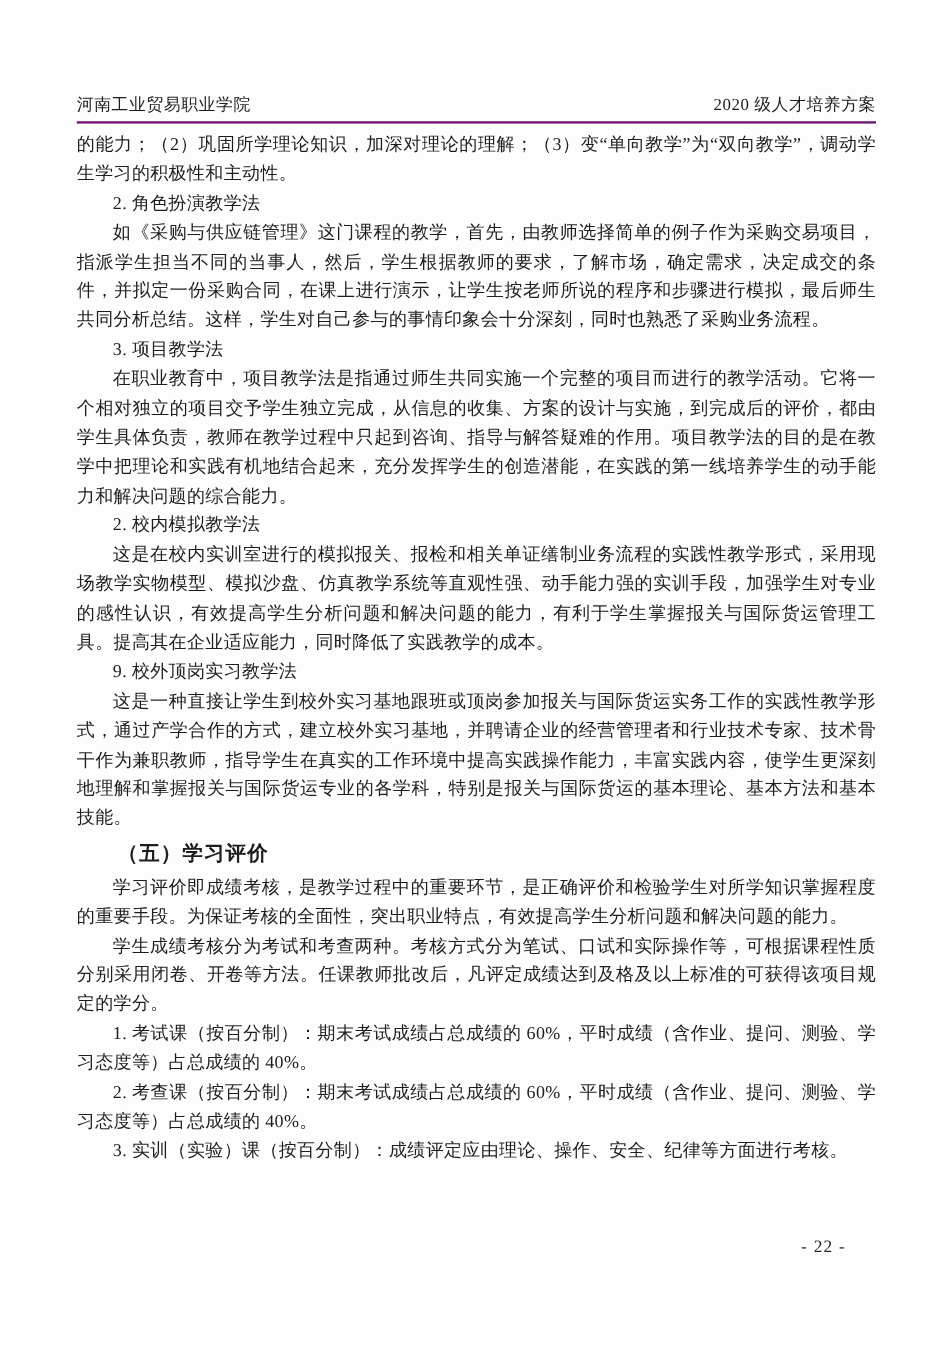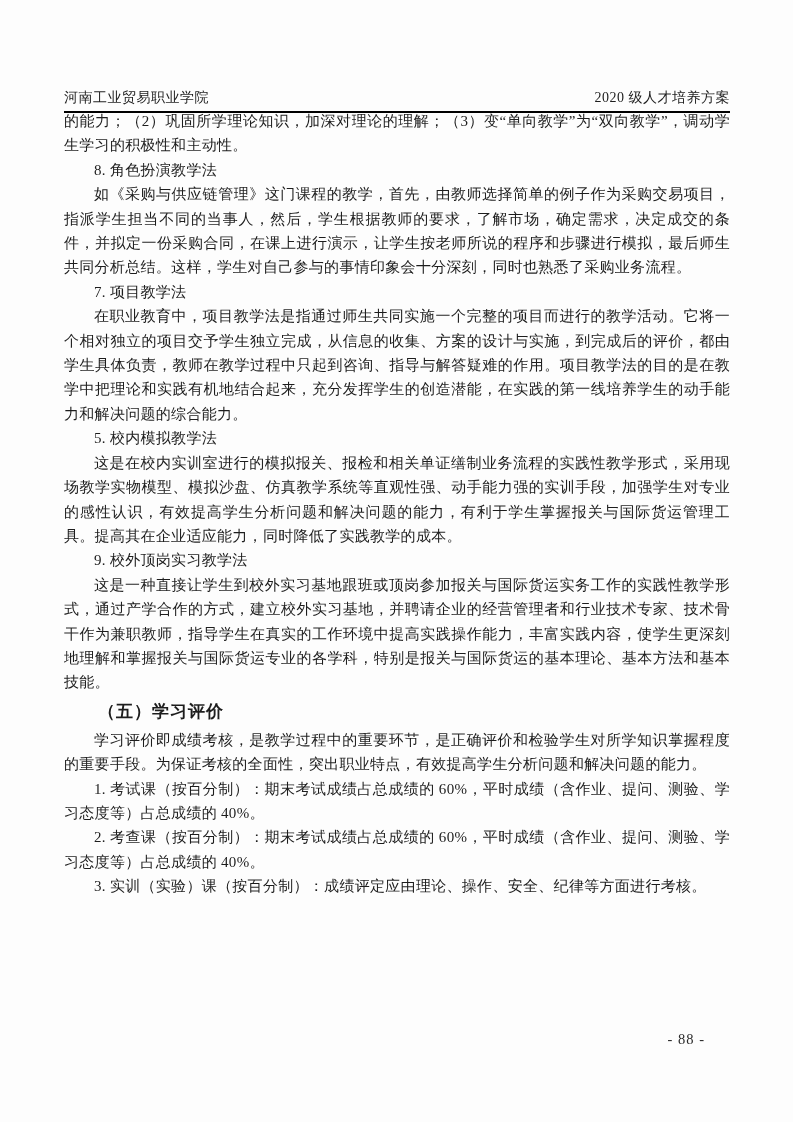--- a/index.html
+++ b/index.html
@@ -14,27 +14,27 @@
     background: #fdfdfd;
     font-family: "Liberation Serif", "DejaVu Serif", serif;
     color: #1d1d1d;
     overflow: hidden;
     box-sizing: border-box;
   }
   .header {
     position: absolute;
     left: 64px;
     right: 63px;
-    top: 89px;
+    top: 79px;
     display: flex;
     justify-content: space-between;
     align-items: flex-end;
     font-size: 14px;
     letter-spacing: 0.5px;
-    border-bottom: 2px solid #000000;
+    border-bottom: 2px solid #701a75;
     padding-bottom: 4px;
   }
   .content {
     position: absolute;
     left: 64px;
     right: 63px;
     top: 109px;
     font-size: 15px;
     line-height: 24.4px;
     letter-spacing: 0.3px;
@@ -71,32 +71,33 @@
 
 <div class="page">
 
   <div class="header">
     <span>河南工业贸易职业学院</span>
     <span>2020 级人才培养方案</span>
   </div>
 
   <div class="content">
     <p class="no-indent">的能力；（2）巩固所学理论知识，加深对理论的理解；（3）变“单向教学”为“双向教学”，调动学生学习的积极性和主动性。</p>
-    <p>8. 角色扮演教学法</p>
+    <p>2. 角色扮演教学法</p>
     <p>如《采购与供应链管理》这门课程的教学，首先，由教师选择简单的例子作为采购交易项目，指派学生担当不同的当事人，然后，学生根据教师的要求，了解市场，确定需求，决定成交的条件，并拟定一份采购合同，在课上进行演示，让学生按老师所说的程序和步骤进行模拟，最后师生共同分析总结。这样，学生对自己参与的事情印象会十分深刻，同时也熟悉了采购业务流程。</p>
-    <p>7. 项目教学法</p>
+    <p>3. 项目教学法</p>
     <p>在职业教育中，项目教学法是指通过师生共同实施一个完整的项目而进行的教学活动。它将一个相对独立的项目交予学生独立完成，从信息的收集、方案的设计与实施，到完成后的评价，都由学生具体负责，教师在教学过程中只起到咨询、指导与解答疑难的作用。项目教学法的目的是在教学中把理论和实践有机地结合起来，充分发挥学生的创造潜能，在实践的第一线培养学生的动手能力和解决问题的综合能力。</p>
-    <p>5. 校内模拟教学法</p>
+    <p>2. 校内模拟教学法</p>
     <p>这是在校内实训室进行的模拟报关、报检和相关单证缮制业务流程的实践性教学形式，采用现场教学实物模型、模拟沙盘、仿真教学系统等直观性强、动手能力强的实训手段，加强学生对专业的感性认识，有效提高学生分析问题和解决问题的能力，有利于学生掌握报关与国际货运管理工具。提高其在企业适应能力，同时降低了实践教学的成本。</p>
     <p>9. 校外顶岗实习教学法</p>
     <p>这是一种直接让学生到校外实习基地跟班或顶岗参加报关与国际货运实务工作的实践性教学形式，通过产学合作的方式，建立校外实习基地，并聘请企业的经营管理者和行业技术专家、技术骨干作为兼职教师，指导学生在真实的工作环境中提高实践操作能力，丰富实践内容，使学生更深刻地理解和掌握报关与国际货运专业的各学科，特别是报关与国际货运的基本理论、基本方法和基本技能。</p>
     <h2 class="section-heading">（五）学习评价</h2>
     <p>学习评价即成绩考核，是教学过程中的重要环节，是正确评价和检验学生对所学知识掌握程度的重要手段。为保证考核的全面性，突出职业特点，有效提高学生分析问题和解决问题的能力。</p>
+    <p>学生成绩考核分为考试和考查两种。考核方式分为笔试、口试和实际操作等，可根据课程性质分别采用闭卷、开卷等方法。任课教师批改后，凡评定成绩达到及格及以上标准的可获得该项目规定的学分。</p>
     <p>1. 考试课（按百分制）：期末考试成绩占总成绩的 60%，平时成绩（含作业、提问、测验、学习态度等）占总成绩的 40%。</p>
     <p>2. 考查课（按百分制）：期末考试成绩占总成绩的 60%，平时成绩（含作业、提问、测验、学习态度等）占总成绩的 40%。</p>
     <p>3. 实训（实验）课（按百分制）：成绩评定应由理论、操作、安全、纪律等方面进行考核。</p>
   </div>
 
   <div class="footer">
-    <span>- 88 -</span>
+    <span>- 22 -</span>
   </div>
 
 </div>
 
 </body></html>

